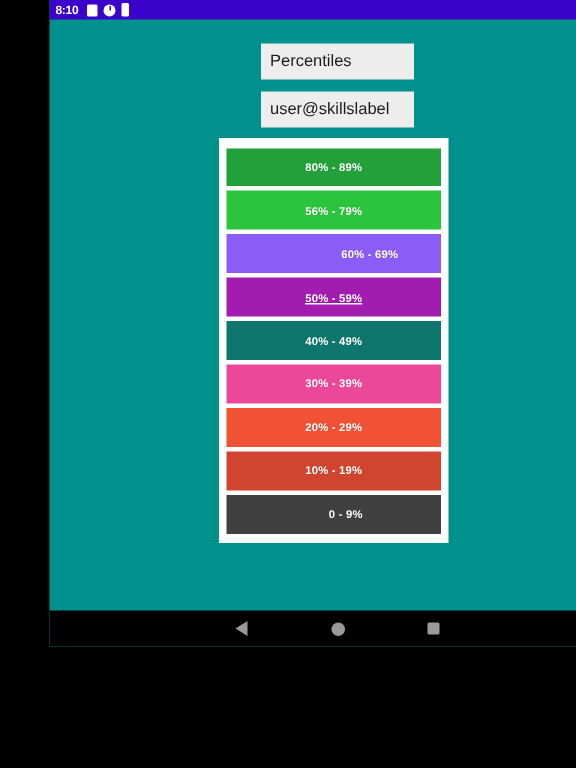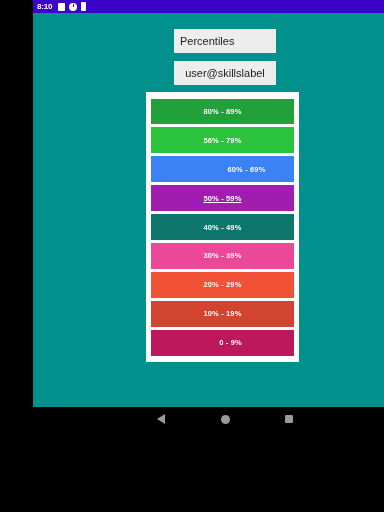--- a/index.html
+++ b/index.html
@@ -56,21 +56,21 @@
     left:141px; width:102px; height:24px;
     background:#EDEDED;
     border:none;
     font-family:Liberation Sans, sans-serif;
     font-size:11px;
     color:#1b1b1b;
     padding:12px 6px;
     outline:none;
   }
   #field-title { top:29px; }
-  #field-user  { top:61px;text-align:center; }
+  #field-user  { top:61px; }
 
   
   #percentile-card {
     position:absolute;
     left:113px; top:92px;
     width:153px; height:270px;
     background:#FFFFFF;
     padding:5px 5px;
     display:flex; flex-direction:column;
     gap:0px;
@@ -147,27 +147,27 @@
       <path d="M1.5 1.5 L9.5 9.5 M9.5 1.5 L1.5 9.5" stroke="#3a3a3a" stroke-width="1.3" stroke-linecap="round"></path>
     </svg>
   </div>
 
   <input id="field-title" class="field" type="text" value="Percentiles" style="">
   <input id="field-user" class="field" type="text" value="user@skillslabel" style="">
 
   <div id="percentile-card" style="background: rgb(255, 255, 255);">
     <div class="bar" style="background: rgb(34, 160, 58);">80% - 89%</div>
     <div class="bar" style="background: rgb(43, 196, 60);">56% - 79%</div>
-    <div class="bar" style="background: #3b82f6; padding-left: 48px;">60% - 69%</div>
+    <div class="bar" style="background: #8b5cf6; padding-left: 48px;">60% - 69%</div>
     <div class="bar" style="background: #a21caf; text-decoration: underline;">50% - 59%</div>
     <div class="bar" style="background: #0f766e;">40% - 49%</div>
     <div class="bar" style="background: #ec4899;">30% - 39%</div>
     <div class="bar" style="background: rgb(241, 81, 53);">20% - 29%</div>
     <div class="bar" style="background: rgb(209, 68, 47);">10% - 19%</div>
-    <div class="bar" style="background: #be185d; padding-left: 16px;">0 - 9%</div>
+    <div class="bar" style="background: #404040; padding-left: 16px;">0 - 9%</div>
   </div>
 
   <div id="fab-settings" style="background: rgb(169, 182, 102);">
     <svg width="15" height="15" viewBox="0 0 24 24">
       <path fill="#111111" d="M12 8a4 4 0 100 8 4 4 0 000-8zm9.4 4a7.6 7.6 0 00-.1-1.2l2-1.6-2-3.4-2.4 1a7.6 7.6 0 00-2-1.2L16.5 3h-4l-.4 2.6c-.7.3-1.4.7-2 1.2l-2.4-1-2 3.4 2 1.6A7.6 7.6 0 002.6 12c0 .4 0 .8.1 1.2l-2 1.6 2 3.4 2.4-1c.6.5 1.3.9 2 1.2l.4 2.6h4l.4-2.6c.7-.3 1.4-.7 2-1.2l2.4 1 2-3.4-2-1.6c.1-.4.1-.8.1-1.2z"></path>
     </svg>
   </div>
 
   <div id="nav-bar" style="background: rgb(0, 0, 0);">
     <div class="nav-slot">

